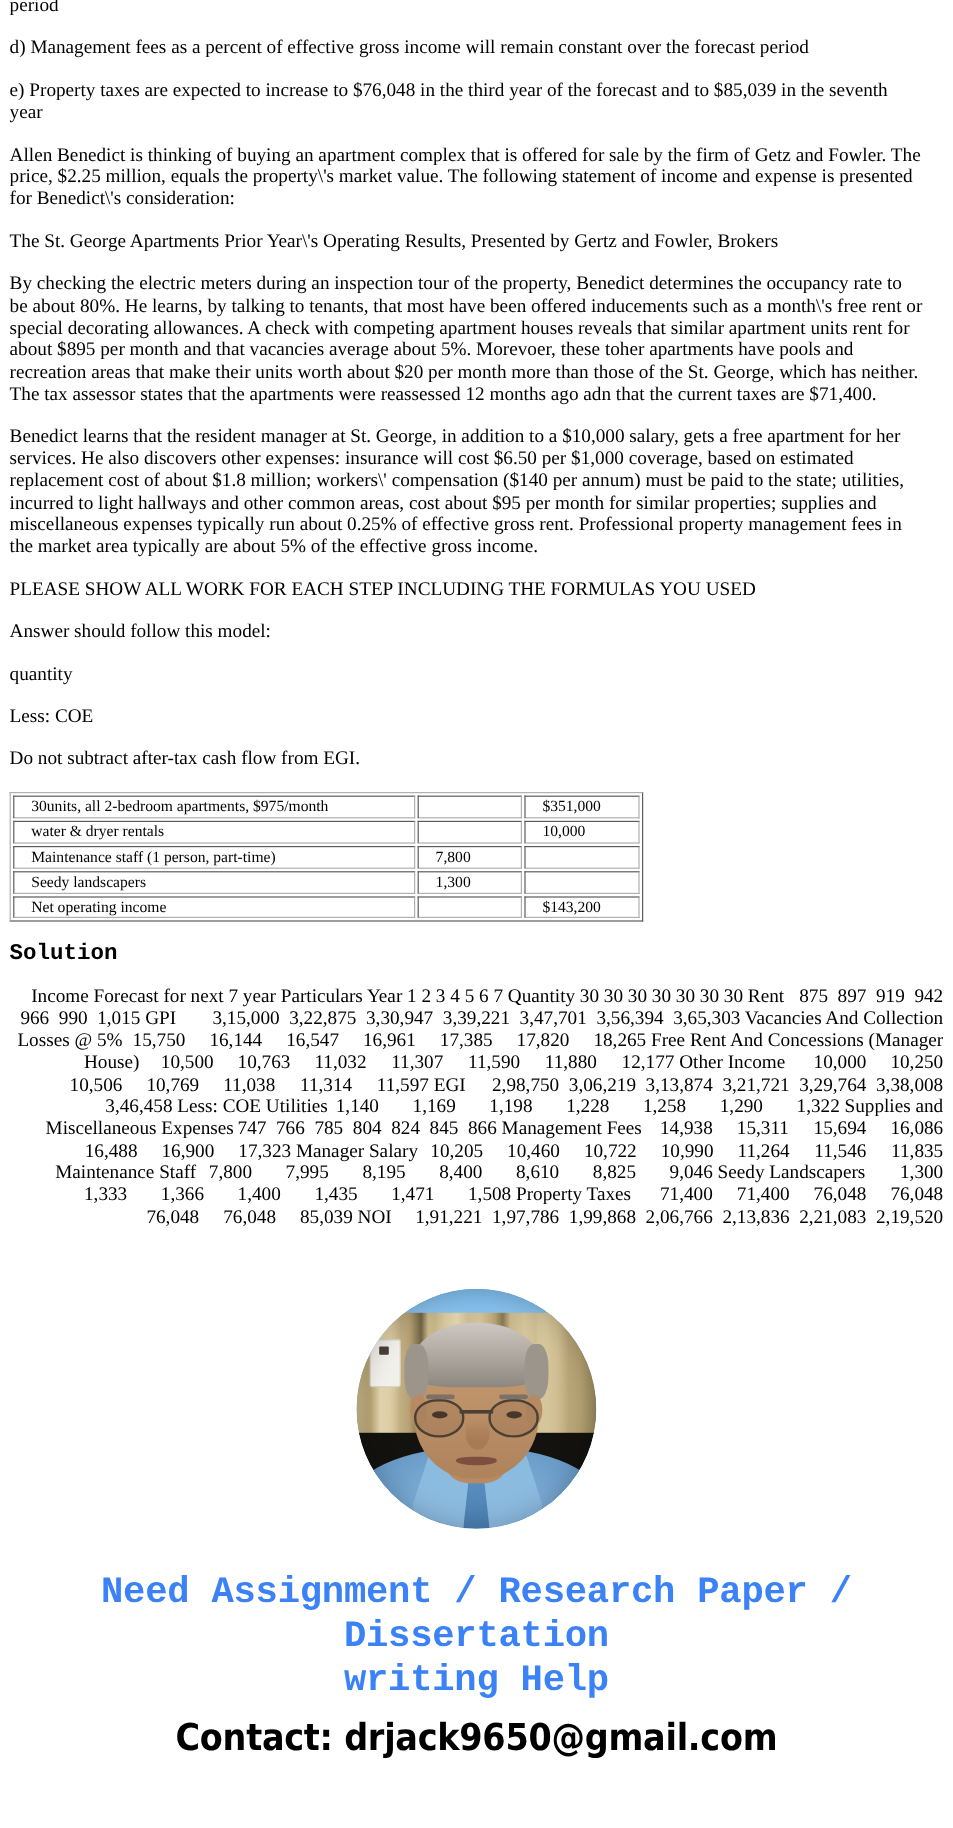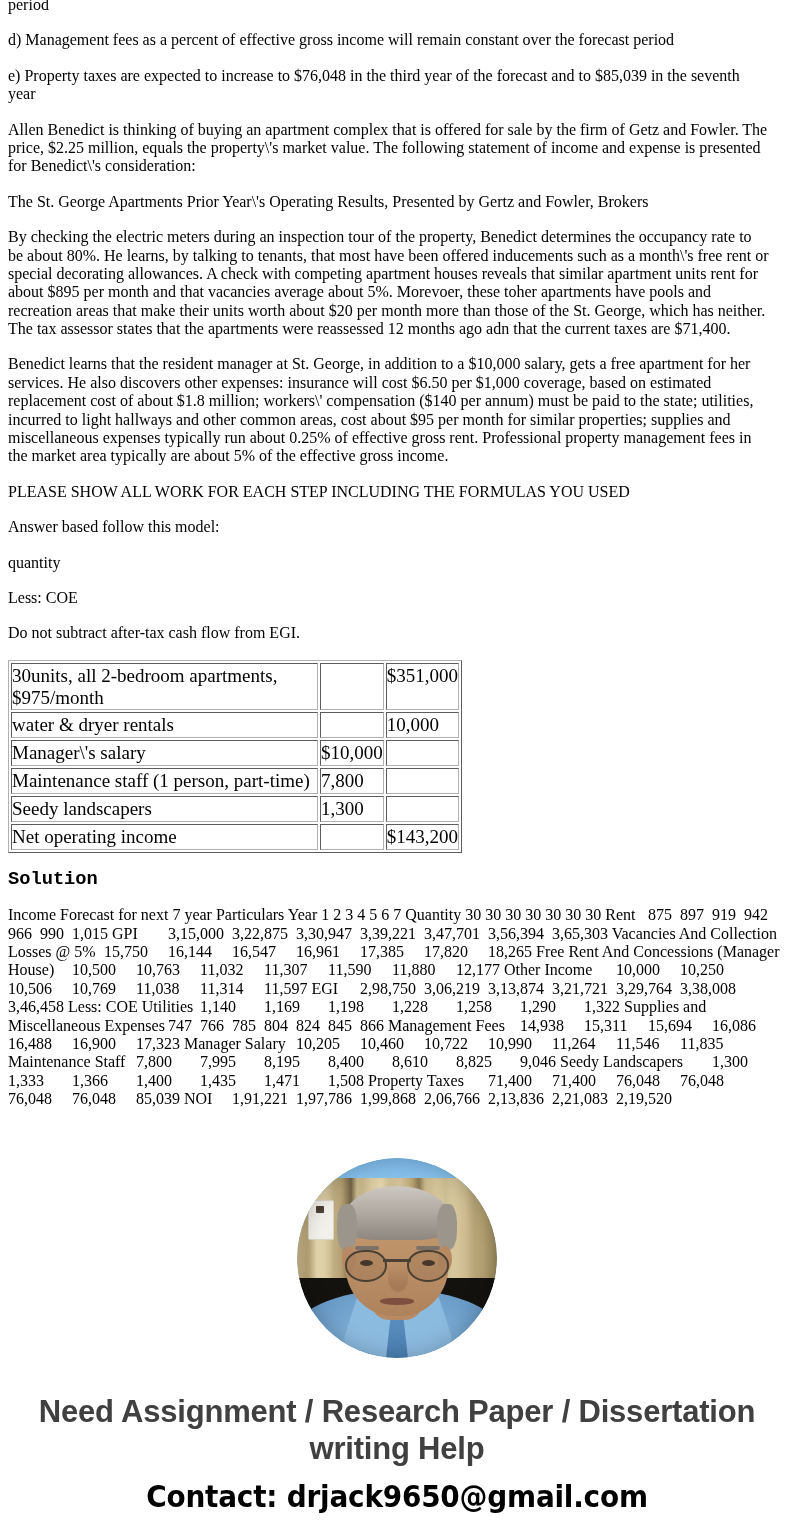--- a/index.html
+++ b/index.html
@@ -44,38 +44,38 @@
   table.income-table {
     border-collapse: separate;
     border-spacing: 2px;
     border: 1px outset #b0b0b0;
     margin: 0 0 16px 0;
     font-size: 16px;
     background: #ffffff;
   }
   table.income-table td {
     border: 1px inset #b0b0b0;
-    padding: 1px 0;
+    padding: 1px 14px;
     vertical-align: top;
     line-height: 1.15;
-    font-size: 19px;
+    font-size: 13px;
   }
   td.col-label   { width: 305px; }
   td.col-amount  { width: 57px;  }
   td.col-total   { width: 66px;  }
   td.italic-row  { font-style: italic; }
 
   
   .solution-body {
     margin: 0 0 17px 0;
     font-size: 16px;
     line-height: 1.15;
     white-space: pre-wrap;
     word-wrap: break-word;
-    text-align: left;
+    text-align: right;
     font-family: "Liberation Serif", "DejaVu Serif", serif;
   }
 
   
   .avatar-wrap {
     display: flex;
     justify-content: center;
     align-items: center;
     margin: 50px 0 36px 0;
   }
@@ -273,26 +273,26 @@
   .ph-vignette {
     position: absolute; inset: 0;
     border-radius: 50%;
     box-shadow: inset 0 0 22px rgba(0,0,0,0.22);
     pointer-events: none;
   }
 
   
   .cta {
     text-align: center;
-    font-family: Liberation Sans, sans-serif;
+    font-family: Liberation Mono, monospace;
     font-weight: bold;
     font-size: 31px;
     line-height: 1.18;
     letter-spacing: -0.2px;
-    color: #404040;
+    color: #3b82f6;
     margin: 0 0 10px 0;
   }
   .cta-line2 { display: block; }
   .cta-contact {
     text-align: center;
     font-family: "DejaVu Sans Condensed", "Liberation Sans Narrow", "Liberation Sans", sans-serif;
     font-weight: bold;
     font-size: 31px;
     line-height: 1.18;
     letter-spacing: -0.2px;
@@ -314,21 +314,21 @@
   <p class="para">Allen Benedict is thinking of buying an apartment complex that is offered for sale by the firm of Getz and Fowler. The price, $2.25 million, equals the property\'s market value. The following statement of income and expense is presented for Benedict\'s consideration:</p>
 
   <p class="para">The St. George Apartments Prior Year\'s Operating Results, Presented by Gertz and Fowler, Brokers</p>
 
   <p class="para">By checking the electric meters during an inspection tour of the property, Benedict determines the occupancy rate to be about 80%. He learns, by talking to tenants, that most have been offered inducements such as a month\'s free rent or special decorating allowances. A check with competing apartment houses reveals that similar apartment units rent for about $895 per month and that vacancies average about 5%. Morevoer, these toher apartments have pools and recreation areas that make their units worth about $20 per month more than those of the St. George, which has neither. The tax assessor states that the apartments were reassessed 12 months ago adn that the current taxes are $71,400.</p>
 
   <p class="para">Benedict learns that the resident manager at St. George, in addition to a $10,000 salary, gets a free apartment for her services. He also discovers other expenses: insurance will cost $6.50 per $1,000 coverage, based on estimated replacement cost of about $1.8 million; workers\' compensation ($140 per annum) must be paid to the state; utilities, incurred to light hallways and other common areas, cost about $95 per month for similar properties; supplies and miscellaneous expenses typically run about 0.25% of effective gross rent. Professional property management fees in the market area typically are about 5% of the effective gross income.</p>
 
   <p class="para">PLEASE SHOW ALL WORK FOR EACH STEP INCLUDING THE FORMULAS YOU USED</p>
 
-  <p class="para">Answer based follow this model:</p>
+  <p class="para">Answer should follow this model:</p>
 
   <p class="para">quantity</p>
 
   <p class="para">Less: COE</p>
 
   <p class="para">Do not subtract after-tax cash flow from EGI.</p>
 
   <table class="income-table">
     <tbody>
 
@@ -339,25 +339,20 @@
       </tr>
 
       <tr>
         <td class="col-label">water &amp; dryer rentals</td>
         <td class="col-amount"></td>
         <td class="col-total">10,000</td>
       </tr>
 
 
 
-      <tr>
-        <td class="col-label">Manager\'s salary</td>
-        <td class="col-amount">$10,000</td>
-        <td class="col-total"></td>
-      </tr>
 
       <tr>
         <td class="col-label">Maintenance staff (1 person, part-time)</td>
         <td class="col-amount">7,800</td>
         <td class="col-total"></td>
       </tr>
 
       <tr>
         <td class="col-label">Seedy landscapers</td>
         <td class="col-amount">1,300</td>

